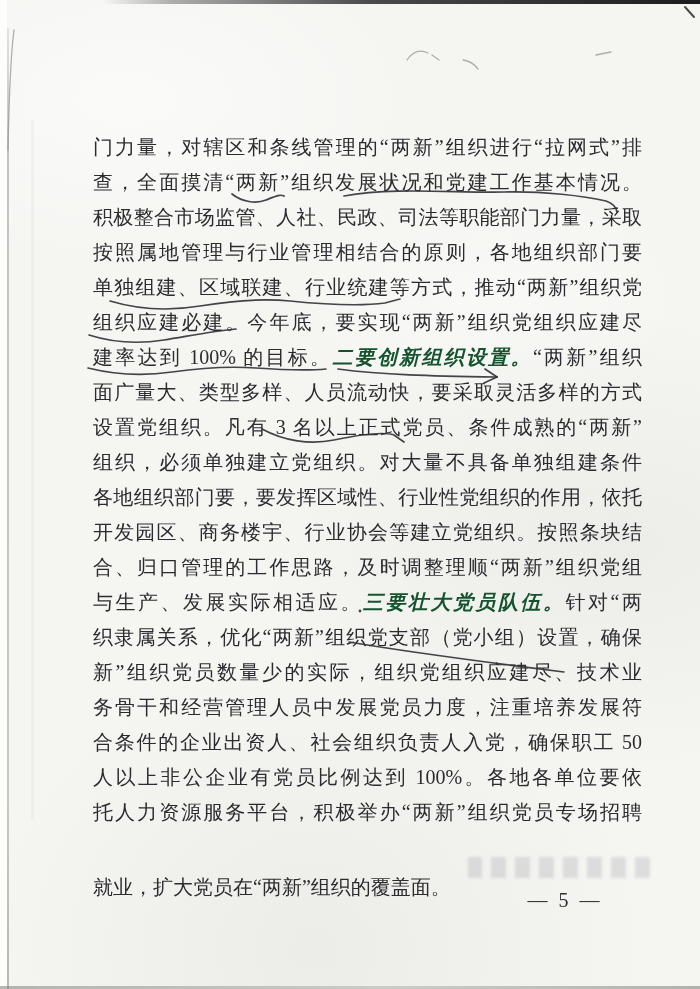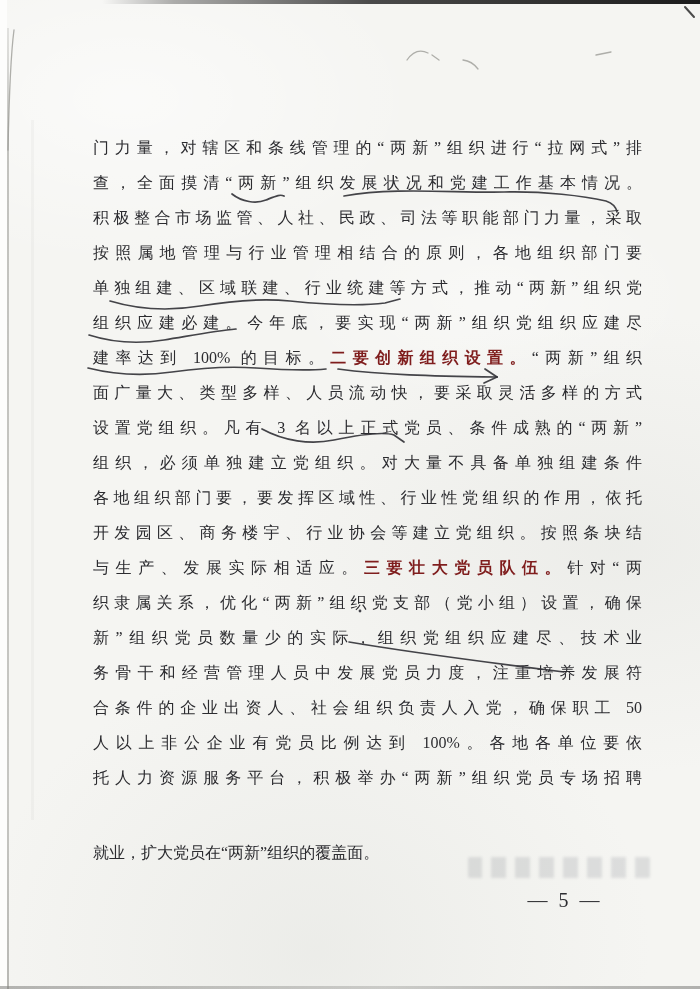--- a/index.html
+++ b/index.html
@@ -22,25 +22,25 @@
   .scan-edge-left  { position:absolute; left:7px; top:28px; width:2px; height:961px;
                      background:linear-gradient(180deg, rgba(160,160,156,0.25), #c2c2be 12%, #c6c6c2 80%, #b8b8b4); }
   .scan-crease-left{ position:absolute; left:31px; top:120px; width:3px; height:700px;
                      background:rgba(120,120,115,0.05); }
   .scan-edge-top   { position:absolute; left:102px; top:0; width:598px; height:4px;
                      background:linear-gradient(90deg, rgba(90,90,90,0.0), rgba(80,80,80,0.45) 12%, #4a4a4a 45%, #1c1c1c 100%); }
   .scan-edge-bottom{ position:absolute; left:0; bottom:0; width:100%; height:3px;
                      background:linear-gradient(90deg, rgba(125,125,122,0.55), rgba(150,150,147,0.4) 55%, rgba(120,120,118,0.55)); }
 
   
-  .textblock { position:absolute; left:93px; top:130px; width:549px; color:#2c2c30; font-size:16px; }
+  .textblock { position:absolute; left:93px; top:130px; width:549px; color:#2c2c30; font-size:20px; }
   .line { height:35px; line-height:35px; text-align:justify; text-align-last:justify; white-space:normal; }
   .line.last { text-align-last:left;margin-top:40px; }
   .run { }
-  .run.b { font-weight:bold; font-family:"Liberation Sans","DejaVu Sans",sans-serif; color:#7f1d1d; }
+  .run.b { font-weight:bold; font-family:"Liberation Sans","DejaVu Sans",sans-serif; color:#14532d;font-style:italic; }
 
   .footer { position:absolute; left:515px; top:889px; width:100px; text-align:center;
             font-size:20px; letter-spacing:3px; color:#2c2c30; }
 
   
   .bleed {
     position:absolute; left:468px; top:857px; width:182px; height:21px;
     background:repeating-linear-gradient(90deg, rgba(105,110,120,0.55) 0 15px, transparent 15px 24px);
     filter:blur(1.4px); opacity:0.32; transform:scaleX(-1); border-radius:2px;
     pointer-events:none;
@@ -69,20 +69,21 @@
       <div class="line"><span class="run">积极整合市场监管、人社、民政、司法等职能部门力量，采取</span></div>
       <div class="line"><span class="run">按照属地管理与行业管理相结合的原则，各地组织部门要</span></div>
       <div class="line"><span class="run">单独组建、区域联建、行业统建等方式，推动“两新”组织党</span></div>
       <div class="line"><span class="run">组织应建必建。今年底，要实现“两新”组织党组织应建尽</span></div>
       <div class="line"><span class="run">建率达到 100% 的目标。</span><span class="run b">二要创新组织设置。</span><span class="run">“两新”组织</span></div>
       <div class="line"><span class="run">面广量大、类型多样、人员流动快，要采取灵活多样的方式</span></div>
       <div class="line"><span class="run">设置党组织。凡有 3 名以上正式党员、条件成熟的“两新”</span></div>
       <div class="line"><span class="run">组织，必须单独建立党组织。对大量不具备单独组建条件</span></div>
       <div class="line"><span class="run">各地组织部门要，要发挥区域性、行业性党组织的作用，依托</span></div>
       <div class="line"><span class="run">开发园区、商务楼宇、行业协会等建立党组织。按照条块结</span></div>
+      <div class="line"><span class="run">合、归口管理的工作思路，及时调整理顺“两新”组织党组</span></div>
       <div class="line"><span class="run">与生产、发展实际相适应。</span><span class="run b">三要壮大党员队伍。</span><span class="run">针对“两</span></div>
       <div class="line"><span class="run">织隶属关系，优化“两新”组织党支部（党小组）设置，确保</span></div>
       <div class="line"><span class="run">新”组织党员数量少的实际，组织党组织应建尽、技术业</span></div>
       <div class="line"><span class="run">务骨干和经营管理人员中发展党员力度，注重培养发展符</span></div>
       <div class="line"><span class="run">合条件的企业出资人、社会组织负责人入党，确保职工 50</span></div>
       <div class="line"><span class="run">人以上非公企业有党员比例达到 100%。各地各单位要依</span></div>
       <div class="line"><span class="run">托人力资源服务平台，积极举办“两新”组织党员专场招聘</span></div>
       <div class="line last"><span class="run">就业，扩大党员在“两新”组织的覆盖面。</span></div>
     </div>
 

